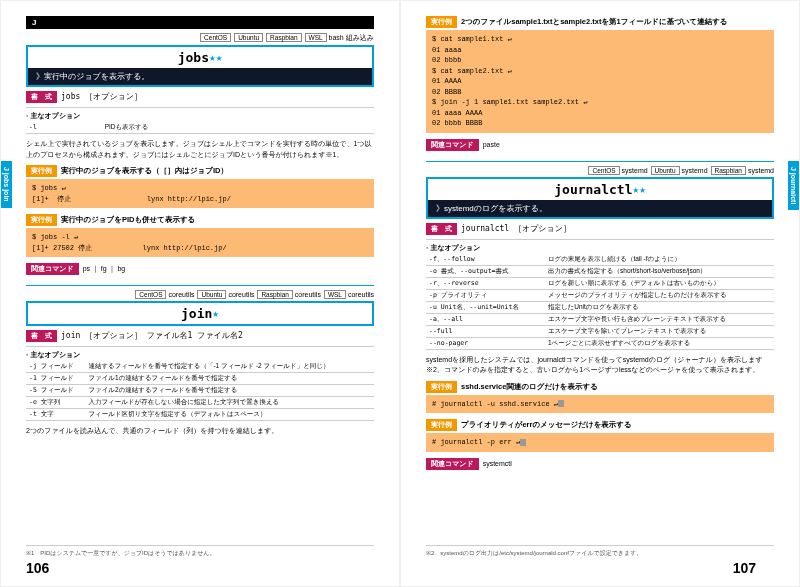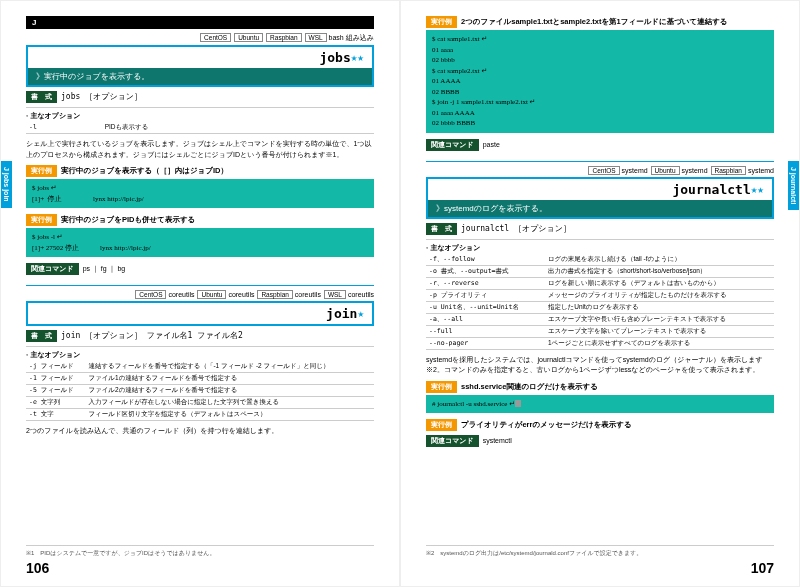--- a/index.html
+++ b/index.html
@@ -5,37 +5,37 @@
 *{margin:0;padding:0;box-sizing:border-box}
 body{font-family:"Hiragino Sans","Meiryo",sans-serif;font-size:7px;background:#fff;display:flex;gap:0}
 .page{width:400px;height:587px;position:relative;padding:15px 25px 20px 25px;border:1px solid #eee}
 .side-tab{position:absolute;background:#00a0dc;color:#fff;writing-mode:vertical-rl;padding:6px 2px;font-size:7px;font-weight:bold}
 .side-tab.left{left:0;top:160px}
 .side-tab.right{right:0;top:160px}
 .letter-head{background:#000;color:#fff;font-weight:bold;padding:2px 6px;font-size:8px;margin-bottom:4px}
 .tags{text-align:right;font-size:7px;margin-bottom:2px}
 .tag{border:1px solid #888;padding:0 3px;margin-left:1px;display:inline-block;font-size:6.5px}
 .cmd-box{border:2px solid #00a0dc;margin-bottom:0}
-.cmd-name{font-family:monospace;font-size:13px;font-weight:bold;padding:3px 8px;display:flex;justify-content:flex-end;align-items:center}
+.cmd-name{font-family:monospace;font-size:13px;font-weight:bold;padding:3px 8px;display:flex;justify-content:center;align-items:center}
 .stars{color:#00a0dc;font-size:11px}
-.cmd-desc{background:#0f766e;color:#fff;padding:3px 8px;font-size:8px}
-.label{display:inline-block;background:#14532d;color:#fff;padding:1px 5px;font-size:7px;font-weight:bold;margin-right:4px}
+.cmd-desc{background:#0f172a;color:#fff;padding:3px 8px;font-size:8px}
+.label{display:inline-block;background:#be185d;color:#fff;padding:1px 5px;font-size:7px;font-weight:bold;margin-right:4px}
 .label.orange{background:#f39800}
 .syntax{font-family:monospace;font-size:8px;padding:4px 0;border-bottom:1px solid #ccc}
 .opt-head{font-size:7px;font-weight:bold;margin:3px 0 1px 0}
 table{width:100%;border-collapse:collapse;font-size:6.5px}
 table td{border-bottom:1px solid #ccc;padding:1px 3px;vertical-align:top}
 table td:first-child{white-space:nowrap;font-family:monospace}
 .body-text{font-size:7px;line-height:1.5;margin:5px 0}
-.example{background:#14b8a6;padding:4px 6px;font-family:Liberation Serif, serif;font-size:7px;margin-bottom:6px;line-height:1.5}
+.example{background:#fdba74;padding:4px 6px;font-family:Liberation Mono, monospace;font-size:7px;margin-bottom:6px;line-height:1.5}
 .example-title{font-size:7.5px;margin-bottom:2px;font-weight:bold}
 .related{font-size:7px;margin-top:4px}
 .pagenum{position:absolute;bottom:10px;font-size:14px;font-weight:bold}
 .pagenum.left{left:25px}
-.pagenum.right{right:25px}
+.pagenum.right{right:43px}
 .footnote{font-size:6px;color:#555;border-top:1px solid #ccc;padding-top:3px;position:absolute;bottom:28px;left:25px;right:25px}
 .cur{display:inline-block;width:6px;height:7px;background:#999;vertical-align:middle}
 .section{margin-bottom:8px}
 hr.cyan{border:none;border-top:1px solid #00a0dc;margin:10px 0 4px 0}
 </style>
 </head>
 <body>
 
 <div class="page">
  <div class="side-tab left">J   jobs   join</div>
@@ -191,18 +191,19 @@
    <tr>
             <td>--no-pager</td>
             <td>1ページごとに表示せずすべてのログを表示する</td>
           </tr>
   </tbody>
       </table>
   <p class="body-text">systemdを採用したシステムでは、journalctlコマンドを使ってsystemdのログ（ジャーナル）を表示します※2。コマンドのみを指定すると、古いログから1ページずつlessなどのページャを使って表示されます。</p>
   <div class="example-title"><span class="label orange">実行例</span><span>sshd.service関連のログだけを表示する</span></div>
   <pre class="example"><span># journalctl -u sshd.service ↵</span><span class="cur"></span></pre>
   <div class="example-title"><span class="label orange">実行例</span><span>プライオリティがerrのメッセージだけを表示する</span></div>
+  <pre class="example"><span># journalctl -p err ↵</span><span class="cur"></span></pre>
   <div class="related"><span class="label">関連コマンド</span><span>systemctl</span></div>
  </div>
 
  <div class="footnote">※2　systemdのログ出力は/etc/systemd/journald.confファイルで設定できます。</div>
  <div class="pagenum right">107</div>
 </div>
 
 </body></html>

